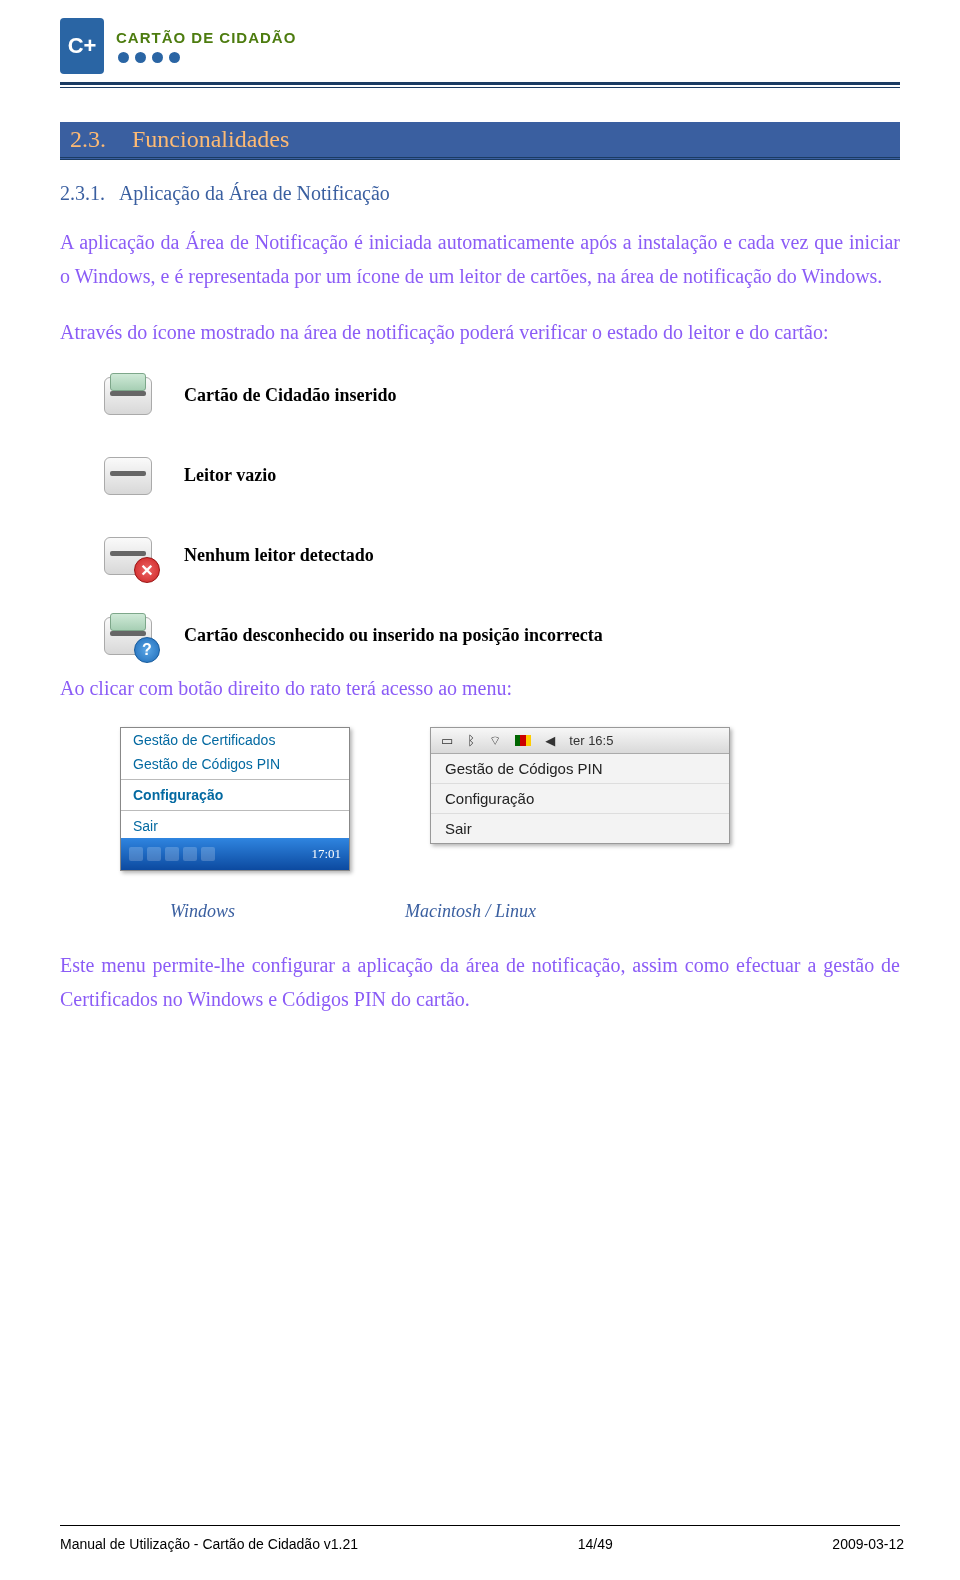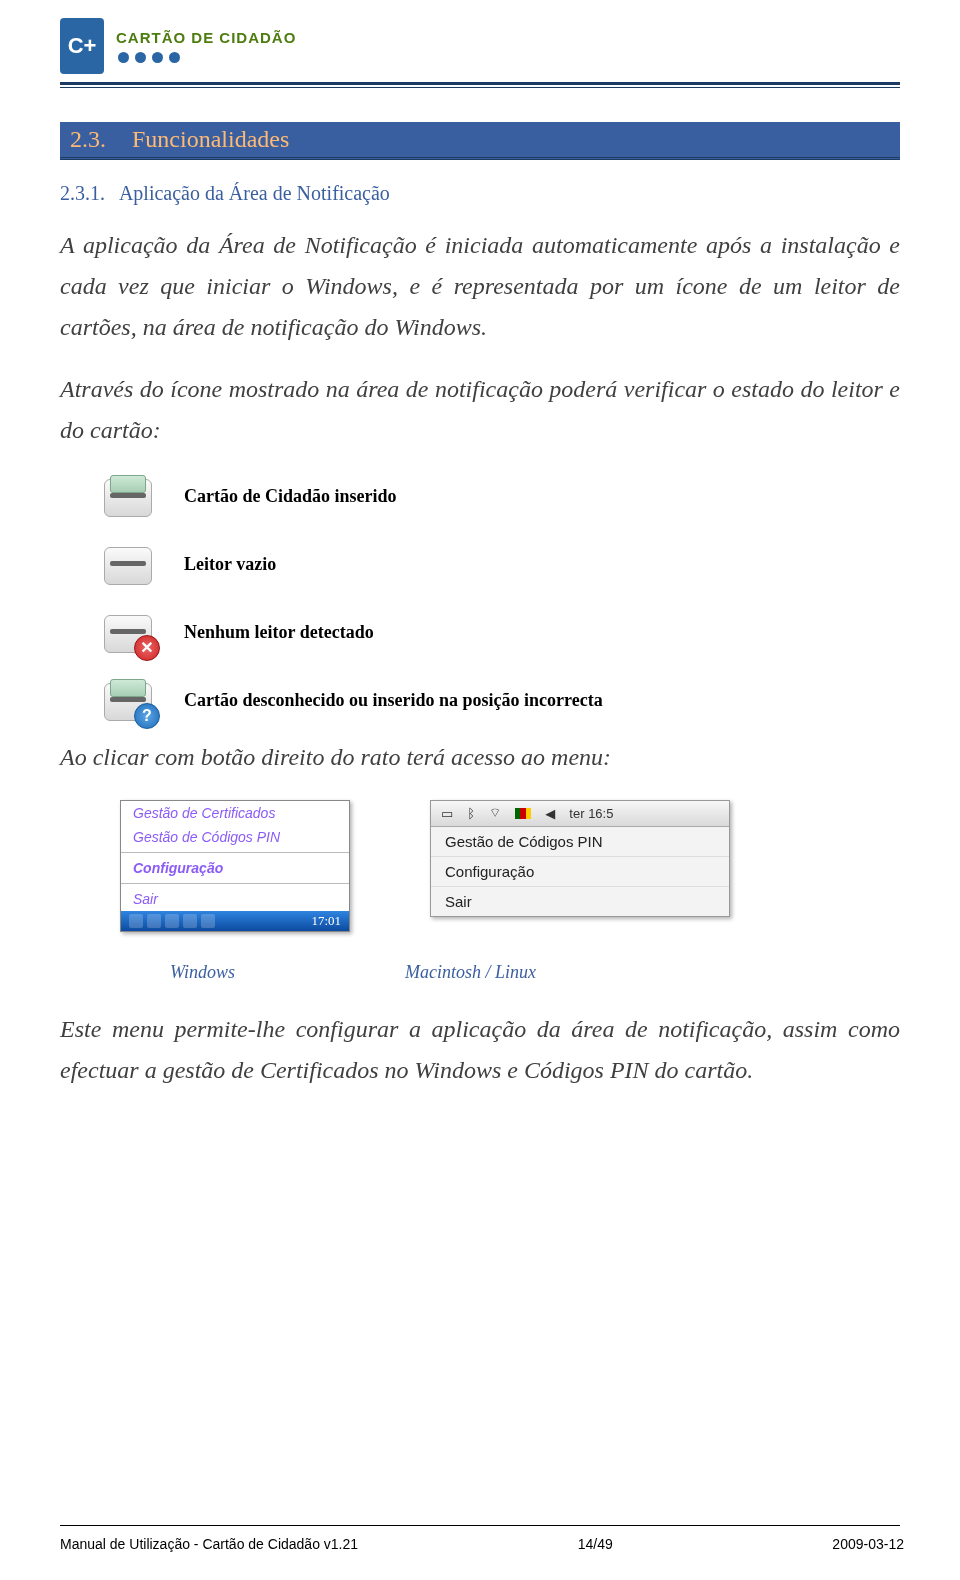--- a/index.html
+++ b/index.html
@@ -59,31 +59,30 @@
     color: #fdba74;
     font-weight: 300;
   }
   .subheading {
     font-family: "Palatino Linotype", serif;
     font-size: 20px;
     color: #3a5fa0;
     margin-bottom: 20px;
   }
   .body-text {
-    font-size: 24px;
+    font-size: 20px;
     line-height: 1.7;
     text-align: justify;
     margin-bottom: 22px;
-    color: #404040;
-    font-style: italic;
+    color: #8b5cf6;
   }
   
   .status-list {
     margin: 18px 0 12px 40px;
-    display: flex; flex-direction: column; gap: 20px;
+    display: flex; flex-direction: column; gap: 32px;
   }
   .status-row {
     display: flex; align-items: center; gap: 28px;
   }
   .status-row .txt {
     font-size: 18px; font-weight: 600;
   }
   .reader-icon {
     width: 56px; height: 48px; position: relative;
   }
@@ -113,24 +112,24 @@
   .menus-row {
     display: flex; gap: 80px; justify-content: flex-start;
     margin: 22px 0 30px 60px;
   }
   .menu-fig { display: flex; flex-direction: column; align-items: center; gap: 22px; }
   .win-menu {
     width: 230px; border:1px solid #888;
     background: #fff; box-shadow: 2px 2px 4px rgba(0,0,0,.3);
     font-family: "Segoe UI", Tahoma, sans-serif; font-size: 14px;
   }
-  .win-menu .itm { padding: 4px 12px; color:#8b5cf6;font-style:italic; }
+  .win-menu .itm { padding: 4px 12px; color:#0369a1; }
   .win-menu .bold { font-weight: 700; }
   .win-menu .sep { border-top:1px solid #bbb; margin:3px 0;}
-  .win-taskbar { height:20px; background: linear-gradient(#2f85e0,#0c4aa0); display:flex; align-items:center; justify-content:space-between; padding:0 8px;gap:46px;}
+  .win-taskbar { height:32px; background: linear-gradient(#2f85e0,#0c4aa0); display:flex; align-items:center; justify-content:space-between; padding:0 8px;gap:46px;}
   .win-taskbar .tray { font-family: Tahoma; font-size:13px; color:#fff; }
   .tray-icons { display:flex; gap:4px;}
   .tray-icons span{ width:14px;height:14px;background:#fff3;border-radius:2px;display:inline-block;}
   .mac-box { width: 300px; border:1px solid #999; box-shadow: 2px 2px 4px rgba(0,0,0,.3);}
   .mac-bar { height:26px; background:linear-gradient(#f7f7f7,#d9d9d9); border-bottom:1px solid #aaa; display:flex; align-items:center; gap:14px; padding:0 10px; font-family: "Lucida Grande", sans-serif; font-size:13px; color:#333;}
   .mac-bar .flag { width:16px;height:11px;background:linear-gradient(to right,#060 33%,#c00 33% 66%,#fc0 66%);}
   .mac-menu { background:#f3f3f3; font-family:"Lucida Grande",sans-serif; font-size:15px;}
   .mac-menu .itm{ padding:6px 14px; border-bottom:1px solid #ddd; color:#222;}
   .mac-menu .itm:last-child{border-bottom:none;}
   .os-label {

